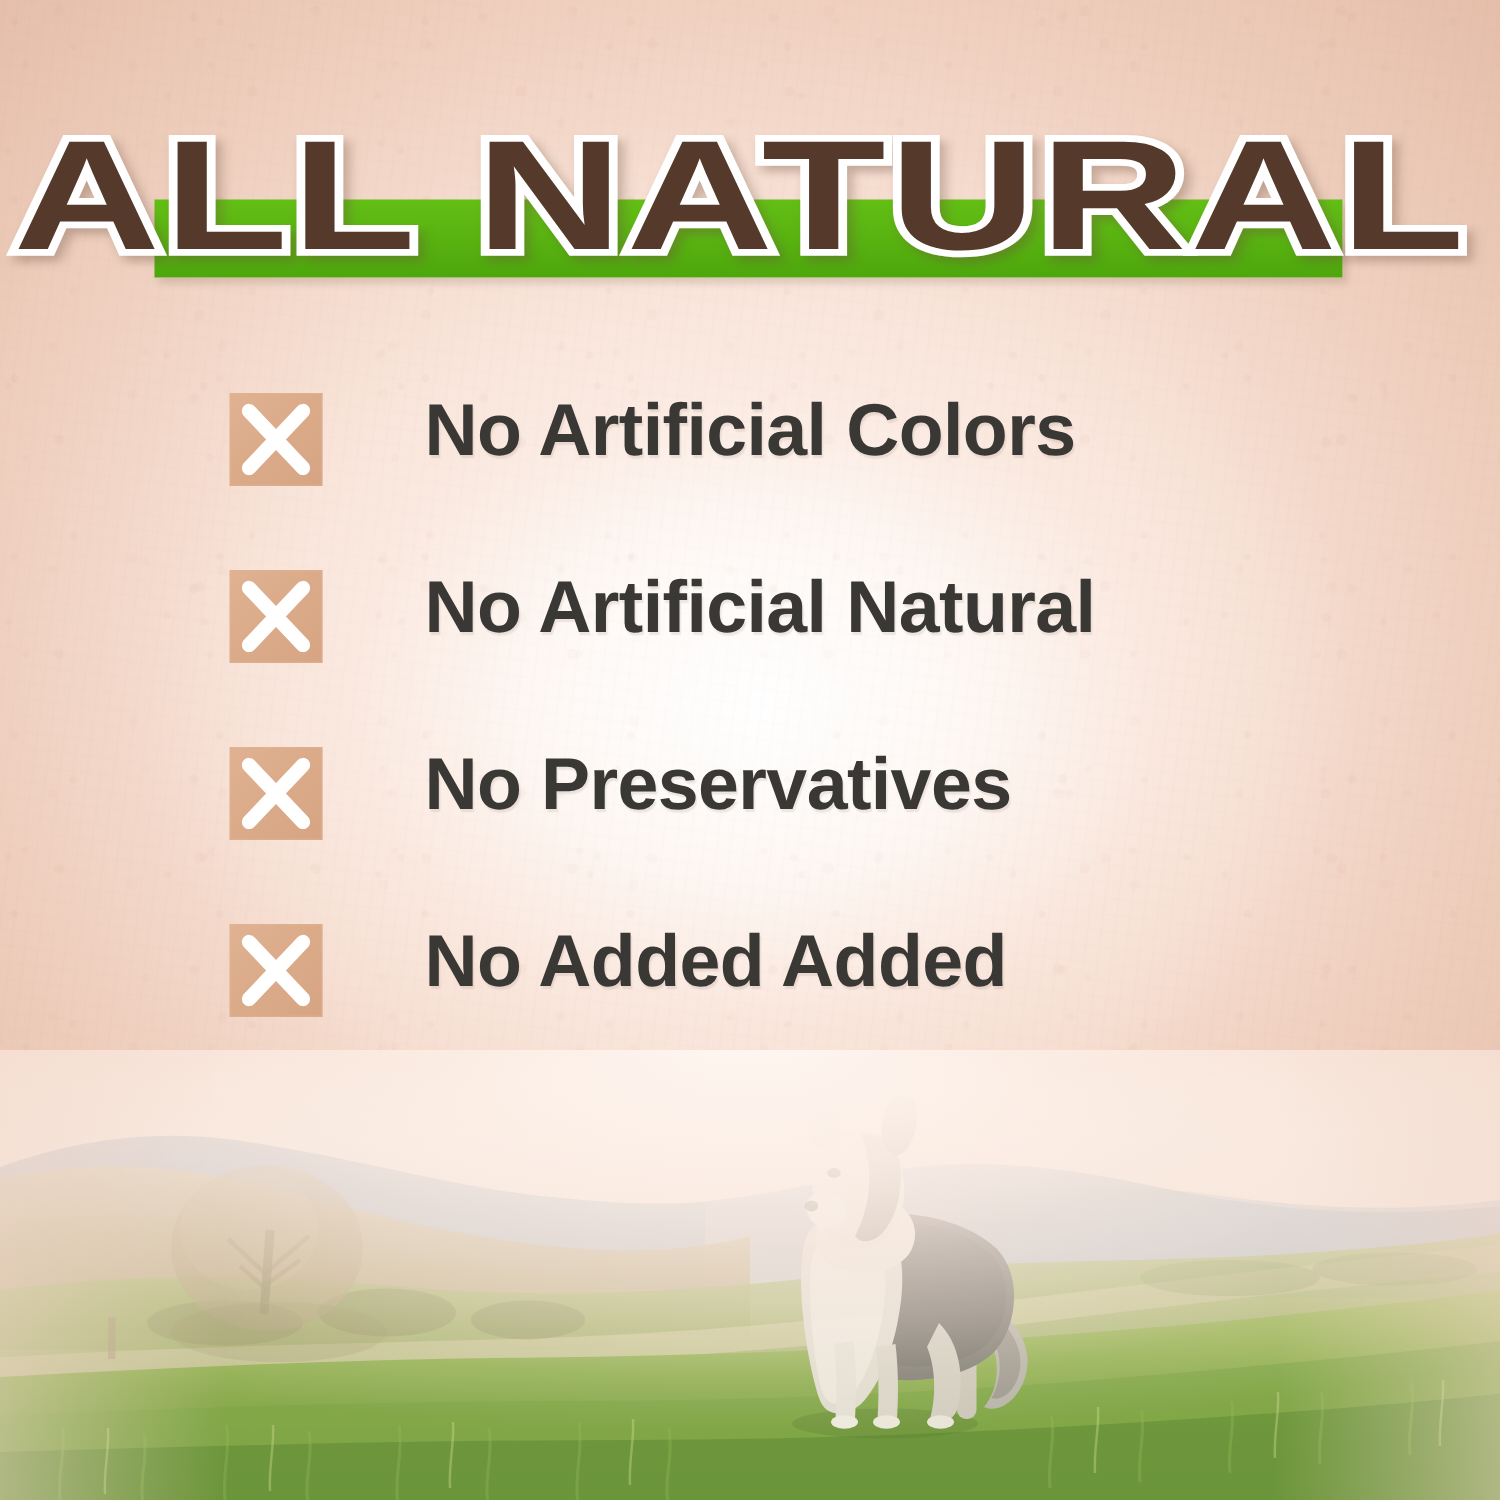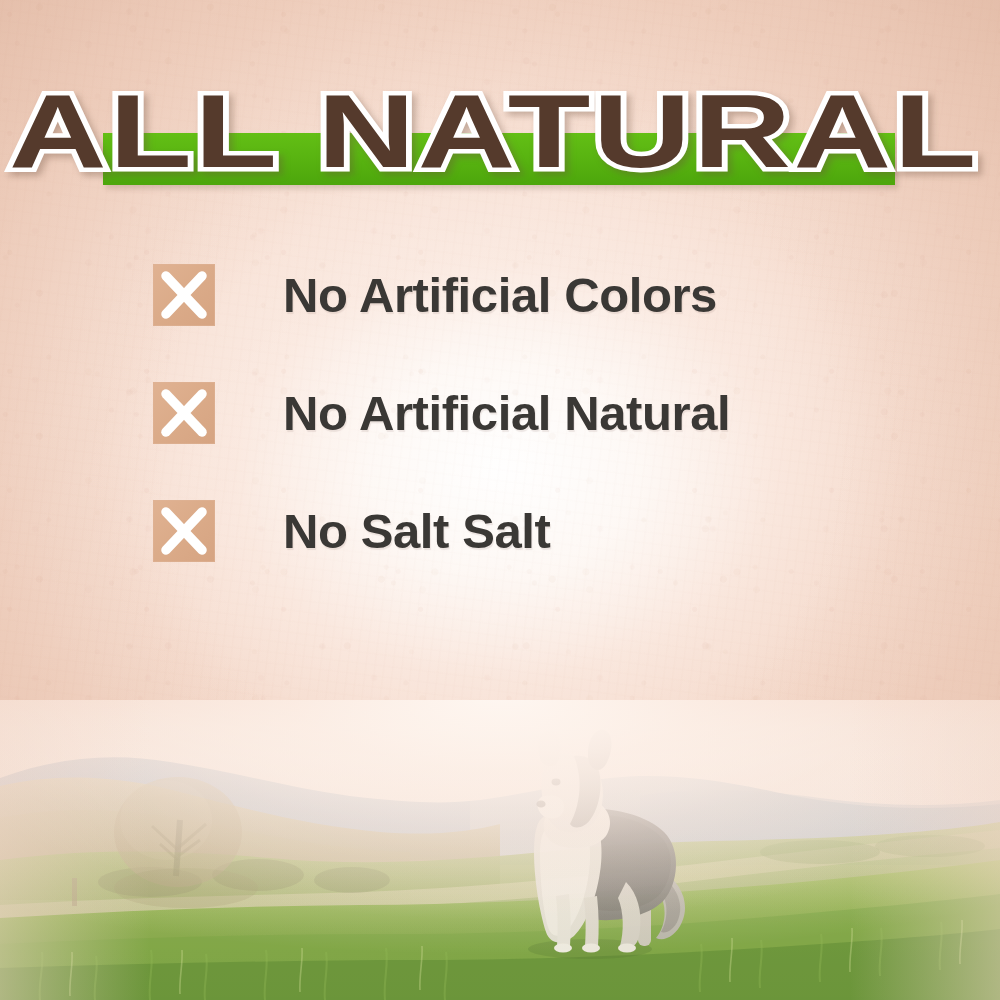--- a/index.html
+++ b/index.html
@@ -174,21 +174,20 @@
   
   .bullets {
     position: absolute;
     left: 108px;
     top: 262px;
     width: 860px;
   }
 
   .bullet-row {
     display: flex;
-    align-items: center;
     height: 66px;
     margin-bottom: 52px;
     padding-left: 45px;
   }
 
   .checkbox {
     position: relative;
     flex: 0 0 auto;
     width: 62px;
     height: 62px;
@@ -391,28 +390,39 @@
         <svg viewBox="0 0 62 62">
           <g stroke="#ffffff" stroke-width="9.5" stroke-linecap="round" fill="none">
             <path d="M13,12 L49,50"></path>
             <path d="M49,12 L13,50"></path>
           </g>
         </svg>
       </div>
       <div class="bullet-label">No Artificial Natural</div>
     </div>
 
-
     <div class="bullet-row">
       <div class="checkbox">
         <svg viewBox="0 0 62 62">
           <g stroke="#ffffff" stroke-width="9.5" stroke-linecap="round" fill="none">
             <path d="M13,12 L49,50"></path>
             <path d="M49,12 L13,50"></path>
           </g>
         </svg>
       </div>
-      <div class="bullet-label">No Salt Salt</div>
+      <div class="bullet-label">No Preservatives</div>
     </div>
 
+    <div class="bullet-row">
+      <div class="checkbox">
+        <svg viewBox="0 0 62 62">
+          <g stroke="#ffffff" stroke-width="9.5" stroke-linecap="round" fill="none">
+            <path d="M13,12 L49,50"></path>
+            <path d="M49,12 L13,50"></path>
+          </g>
+        </svg>
+      </div>
+      <div class="bullet-label">No Added Added</div>
+    </div>
+
   </div>
 
 </div>
 
 </body></html>

